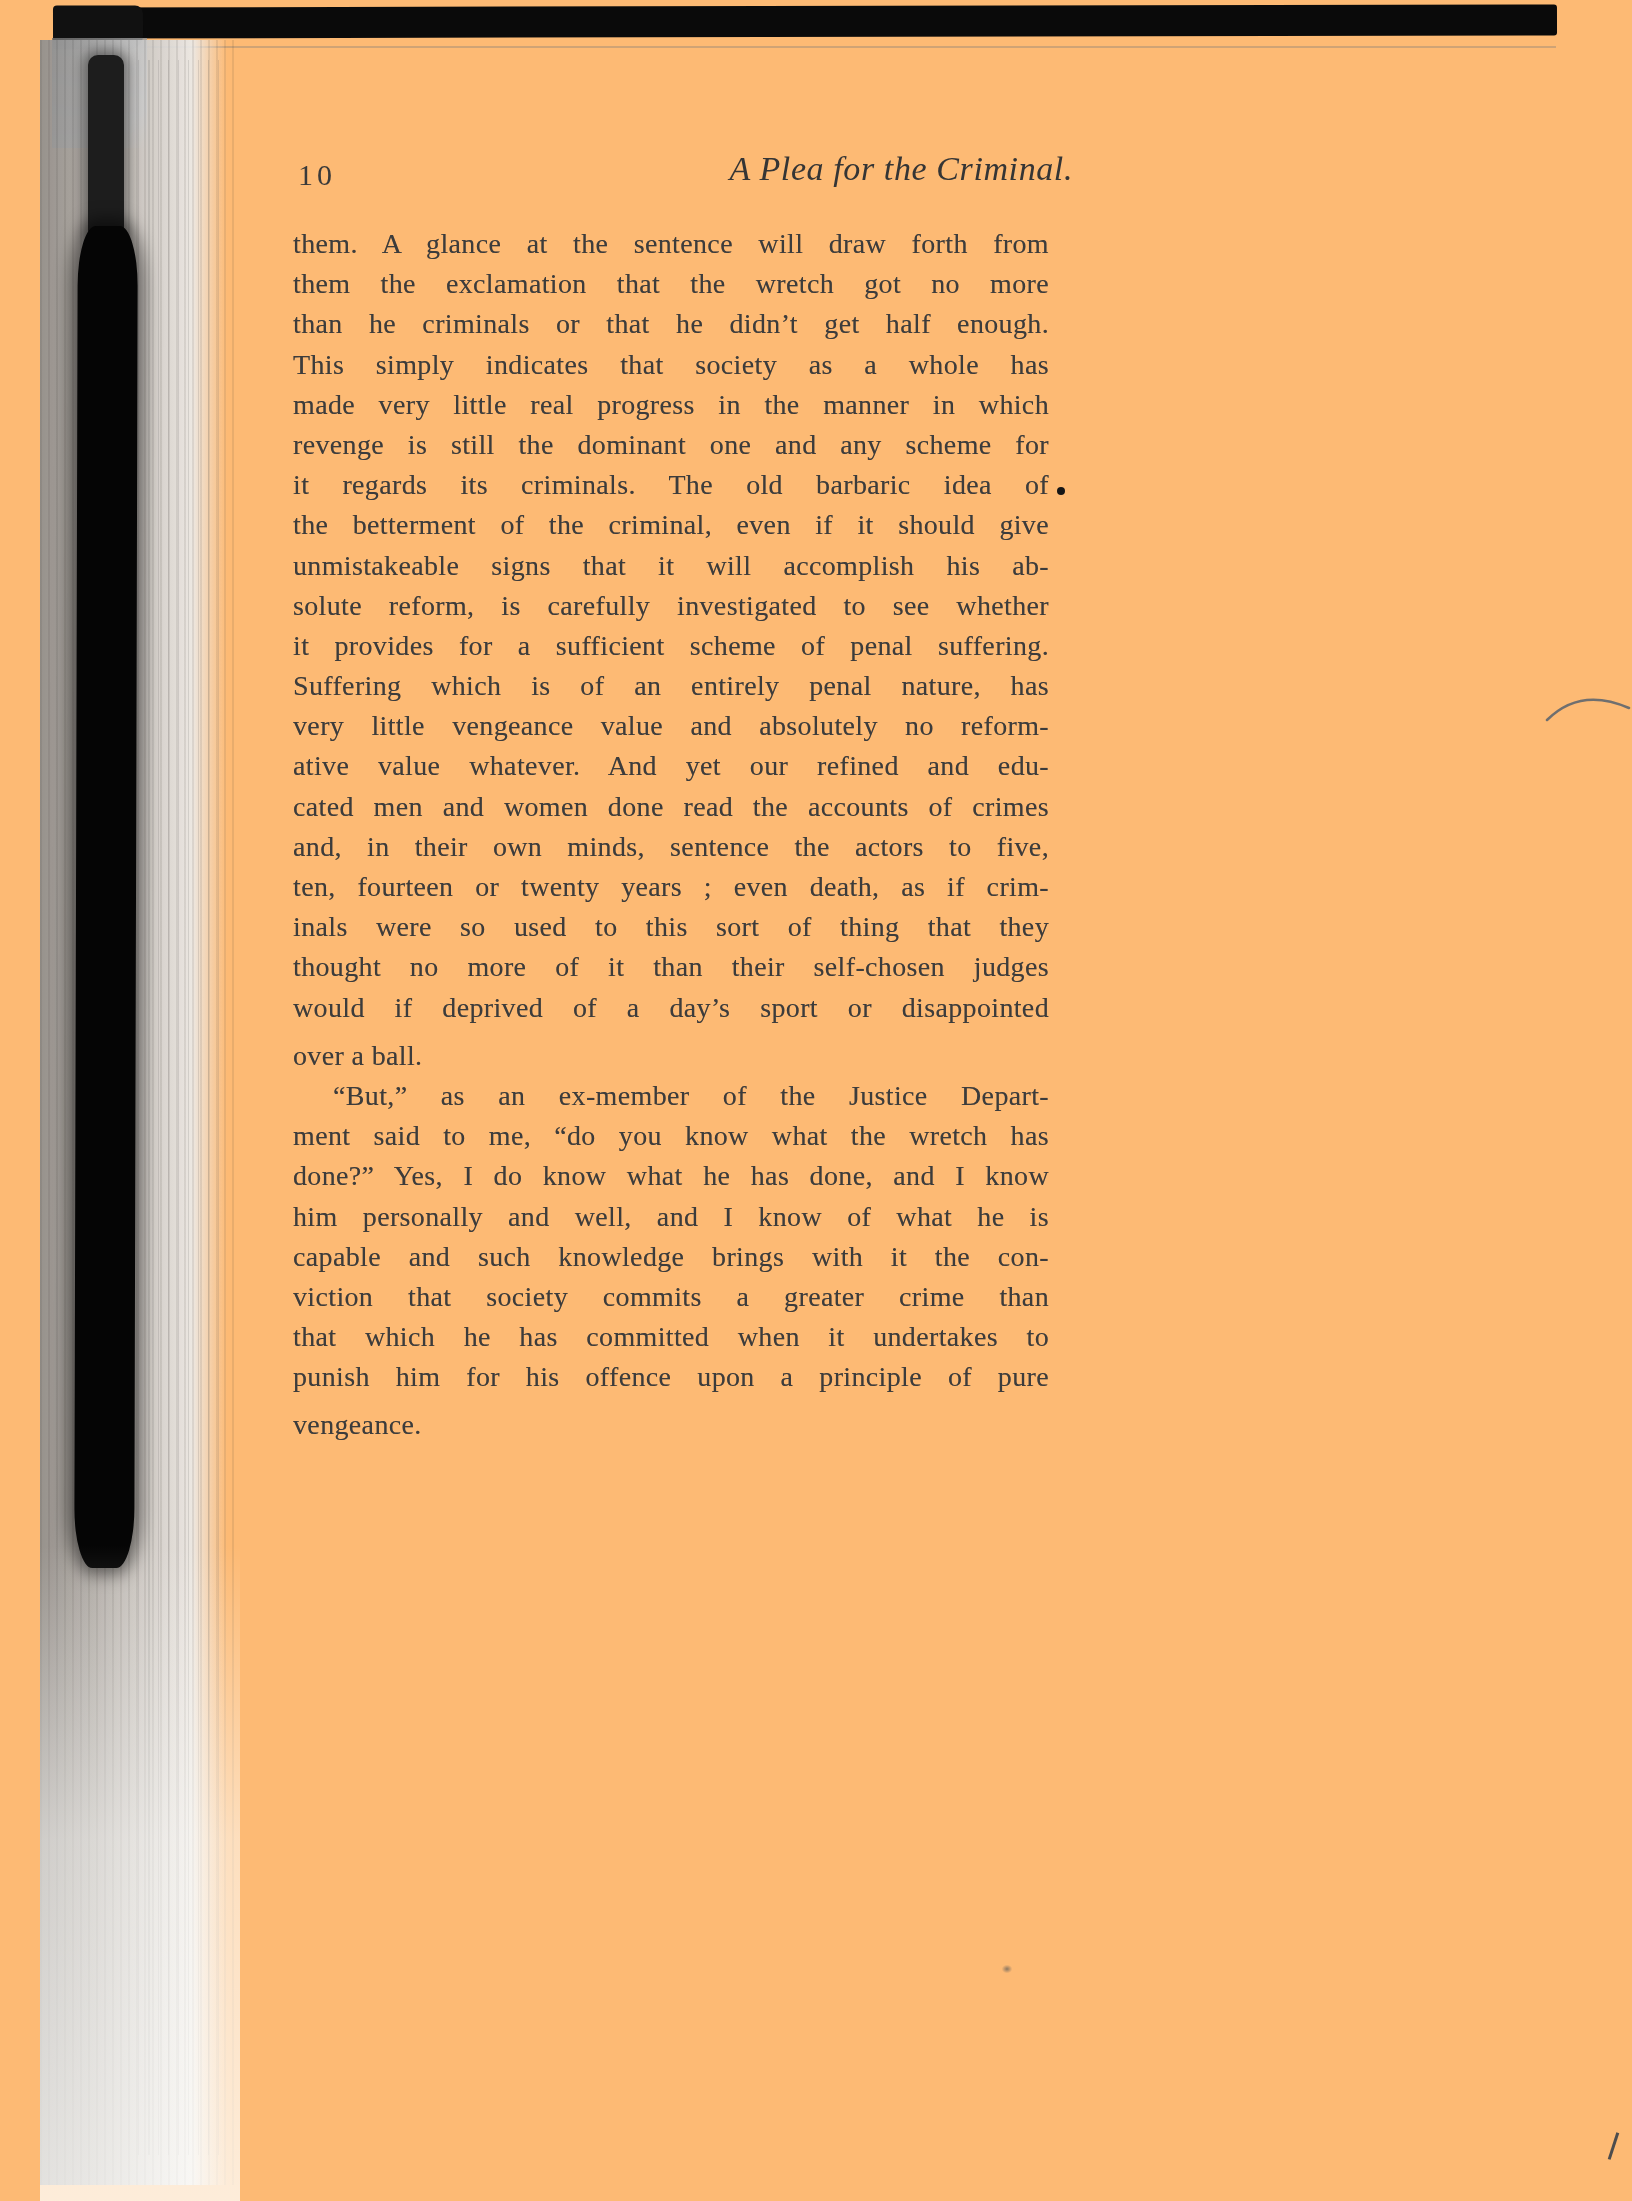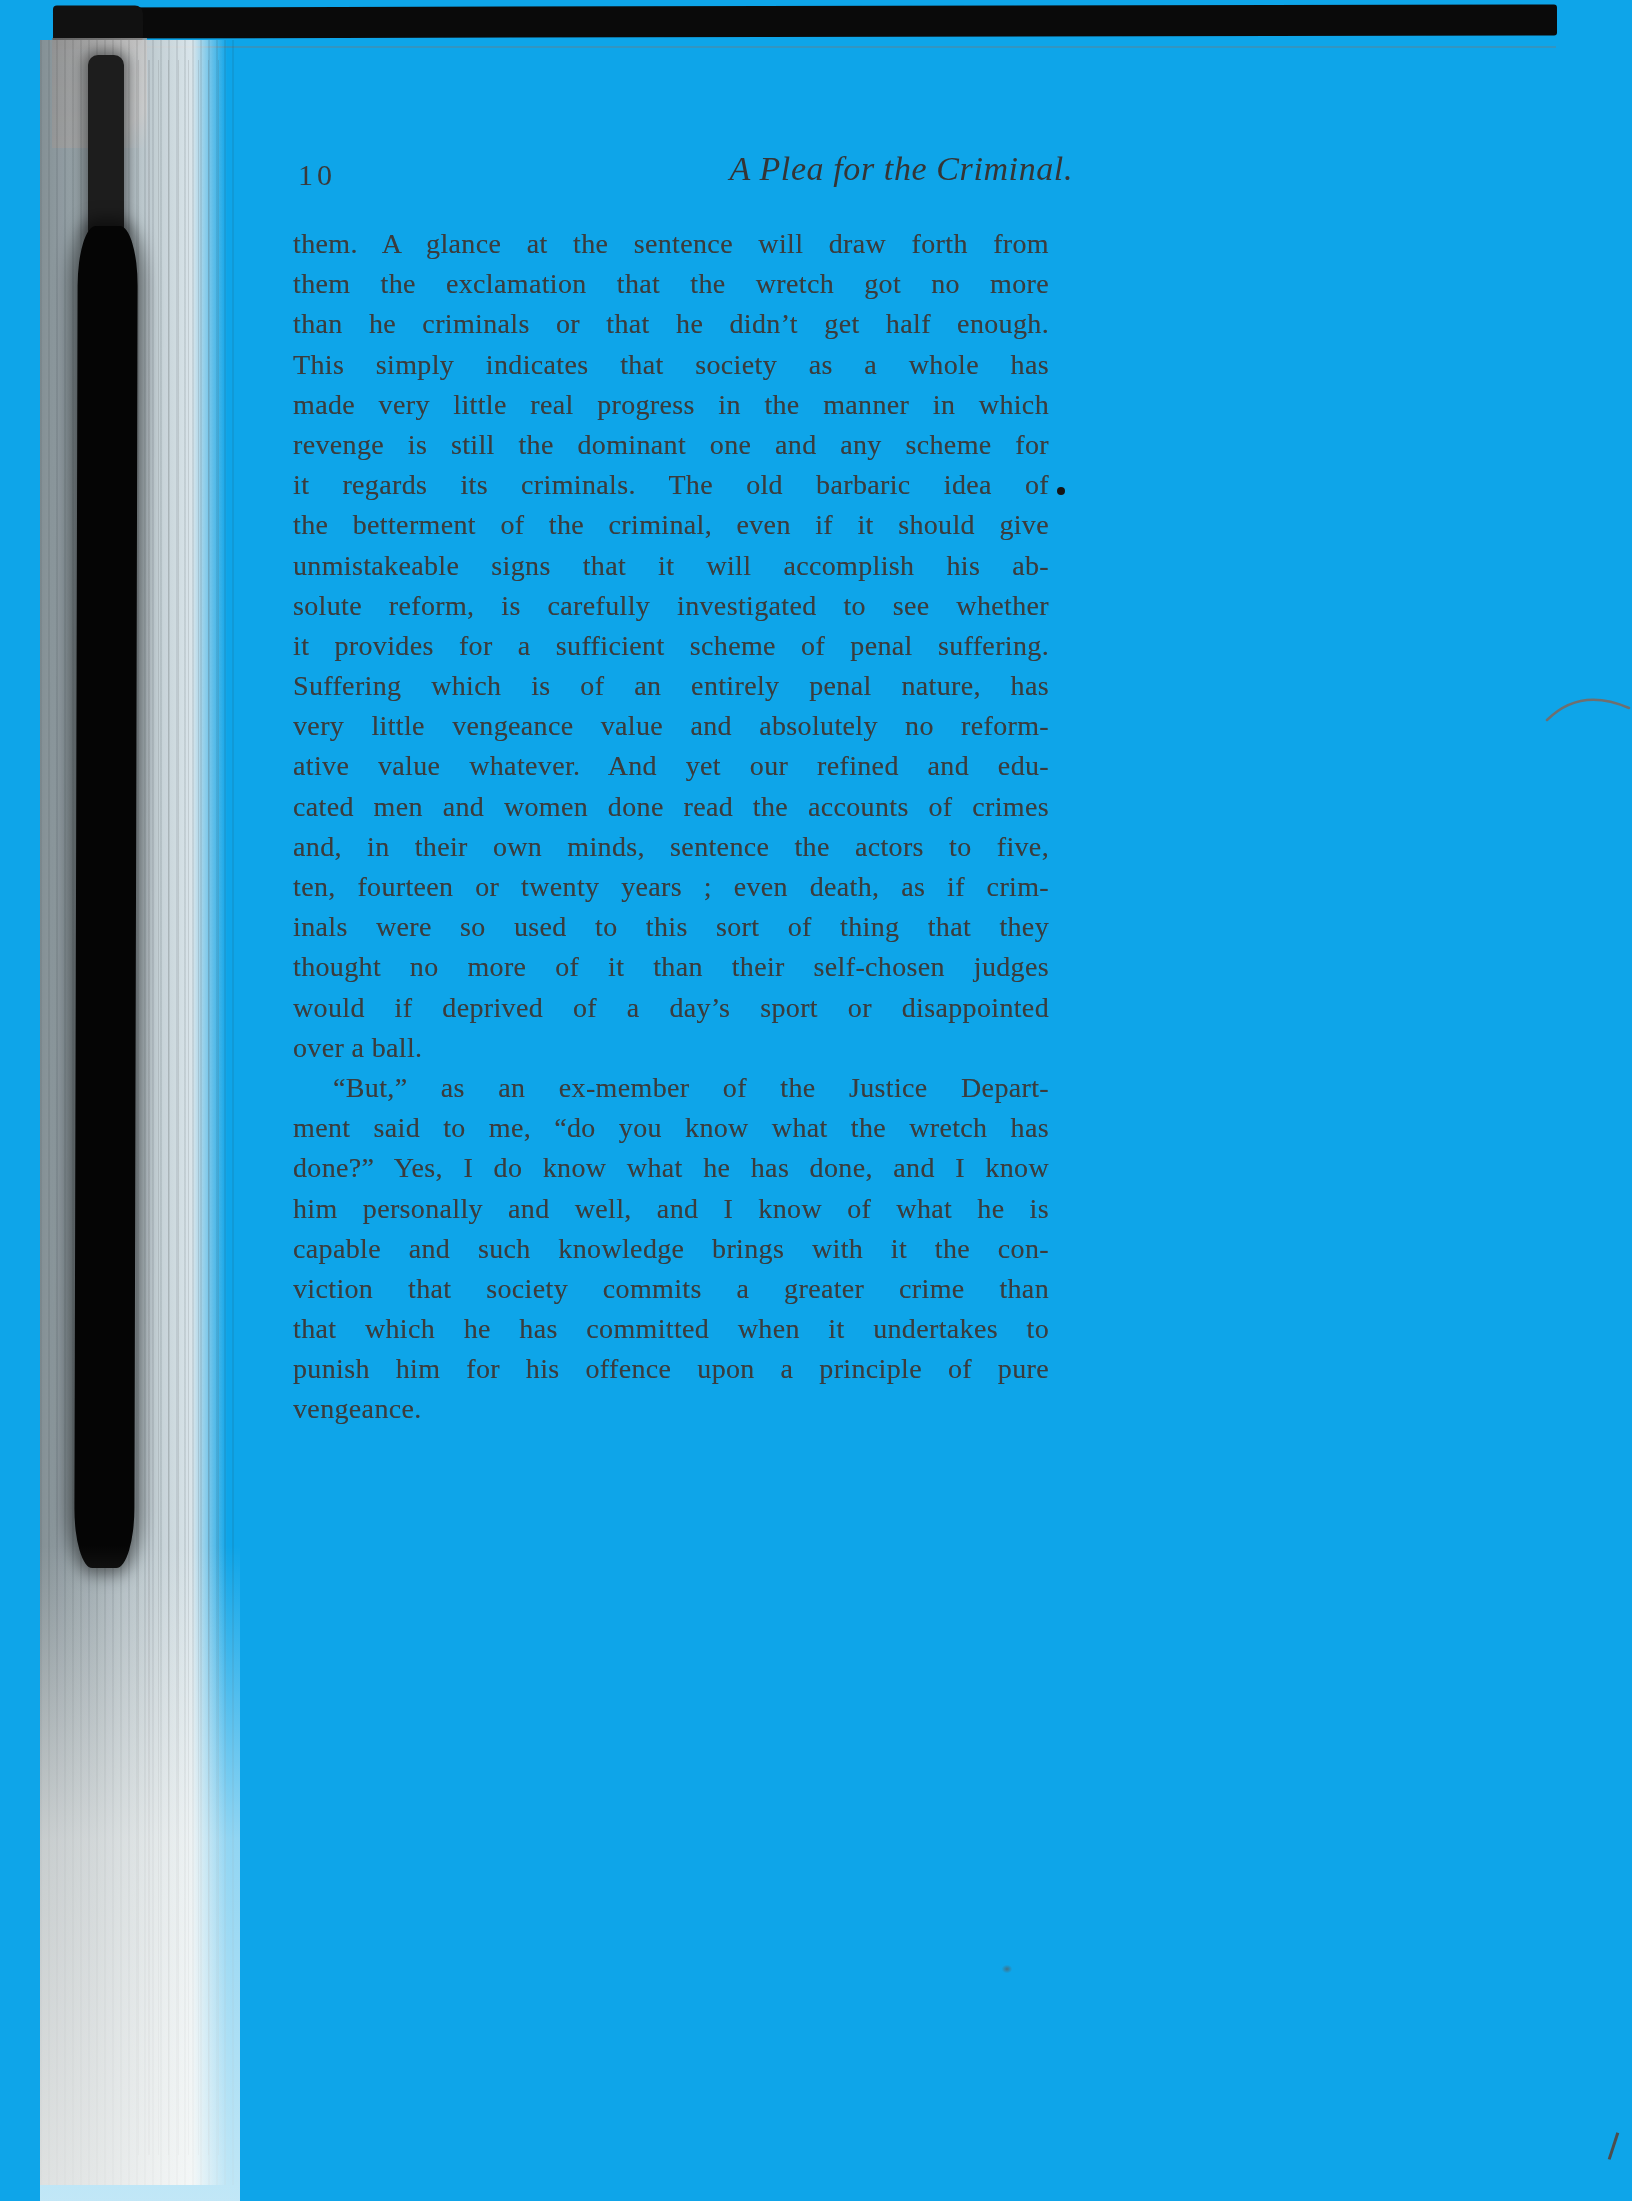--- a/index.html
+++ b/index.html
@@ -1,20 +1,20 @@
 <!DOCTYPE html>
 <html style="--ink: #3c3c3c;"><head>
 <meta charset="utf-8">
 <style>
   html, body { margin: 0; padding: 0; background: #ffffff; }
   .canvas {
     position: relative;
     width: 1632px;
     height: 2201px;
-    background: #0ea5e9;
+    background: #fdba74;
     overflow: hidden;
     font-family: "Liberation Serif", "DejaVu Serif", serif;
     color: var(--ink, #3c3c3c);
   }
 
   
   .top-bar {
     position: absolute;
     left: 55px; top: 6px;
     width: 1502px; height: 31px;
@@ -136,21 +136,21 @@
     text-shadow: 0 0 0.5px rgba(40,40,40,0.35);
   }
   .line {
     height: 40.2px;
     line-height: 40.2px;
     overflow: hidden;
     text-align: justify;
     text-align-last: justify;
     white-space: normal;
   }
-  .line.para-end { text-align-last: left; }
+  .line.para-end { text-align-last: left; margin-top: 8px; }
   .line.indent { text-indent: 40px; }
 </style>
 </head>
 <body>
 
 <div class="canvas">
 
   <div class="top-bar"></div>
   <div class="top-edge-line"></div>
   <div class="corner-texture"></div>

